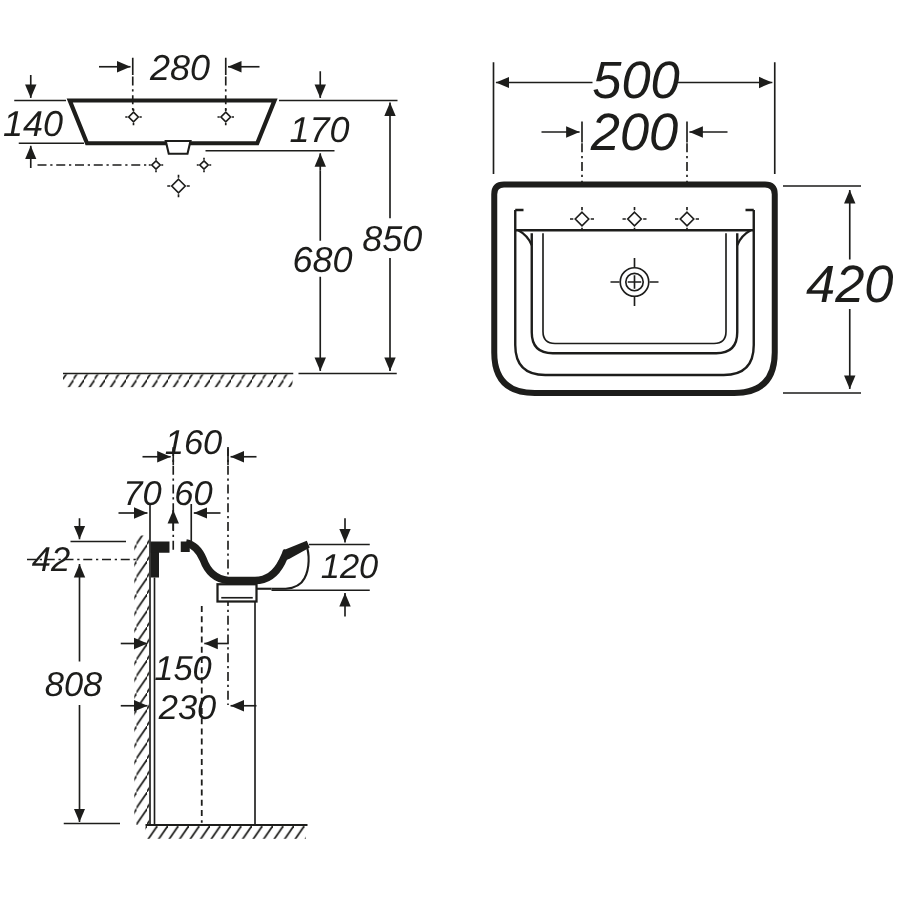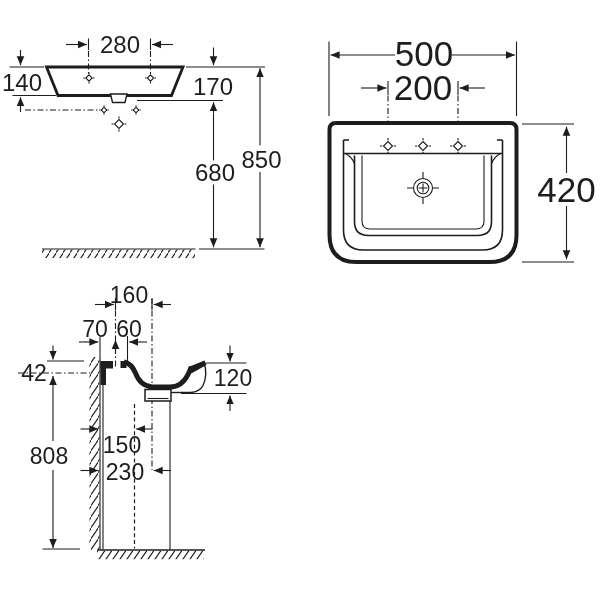--- a/index.html
+++ b/index.html
@@ -1,16 +1,16 @@
 <!DOCTYPE html>
 <html><head>
 <meta charset="utf-8">
 <style>
   html,body{margin:0;padding:0;background:#ffffff;}
-  .stage{position:relative;width:600px;height:600px;background:#ffffff;overflow:hidden;}
+  .stage{position:relative;width:600px;height:600px;background:#ffffff;overflow:hidden;font-style:italic;}
   svg{display:block;}
   .txt{font-family:"Liberation Sans", sans-serif;fill:#1d1d1b;text-anchor:middle;}
   .t1{font-size:24px;}
   .t2{font-size:35px;}
   .t3{font-size:23px;}
   .ln{stroke:#1d1d1b;fill:none;stroke-width:1.1;}
   .ln14{stroke:#1d1d1b;fill:none;stroke-width:1.4;}
   .ln16{stroke:#1d1d1b;fill:none;stroke-width:1.6;}
   .thick{stroke:#1d1d1b;fill:#ffffff;stroke-width:2.8;}
   .thick4{stroke:#1d1d1b;fill:#ffffff;stroke-width:4;}

